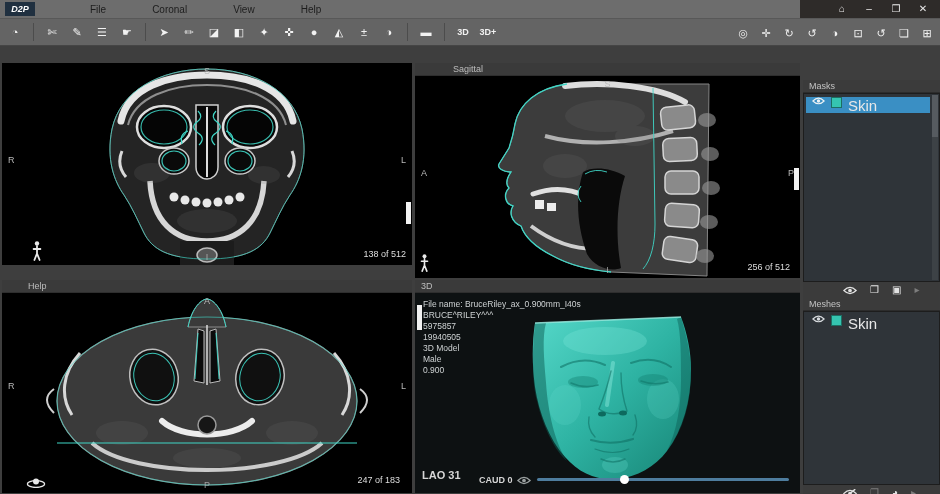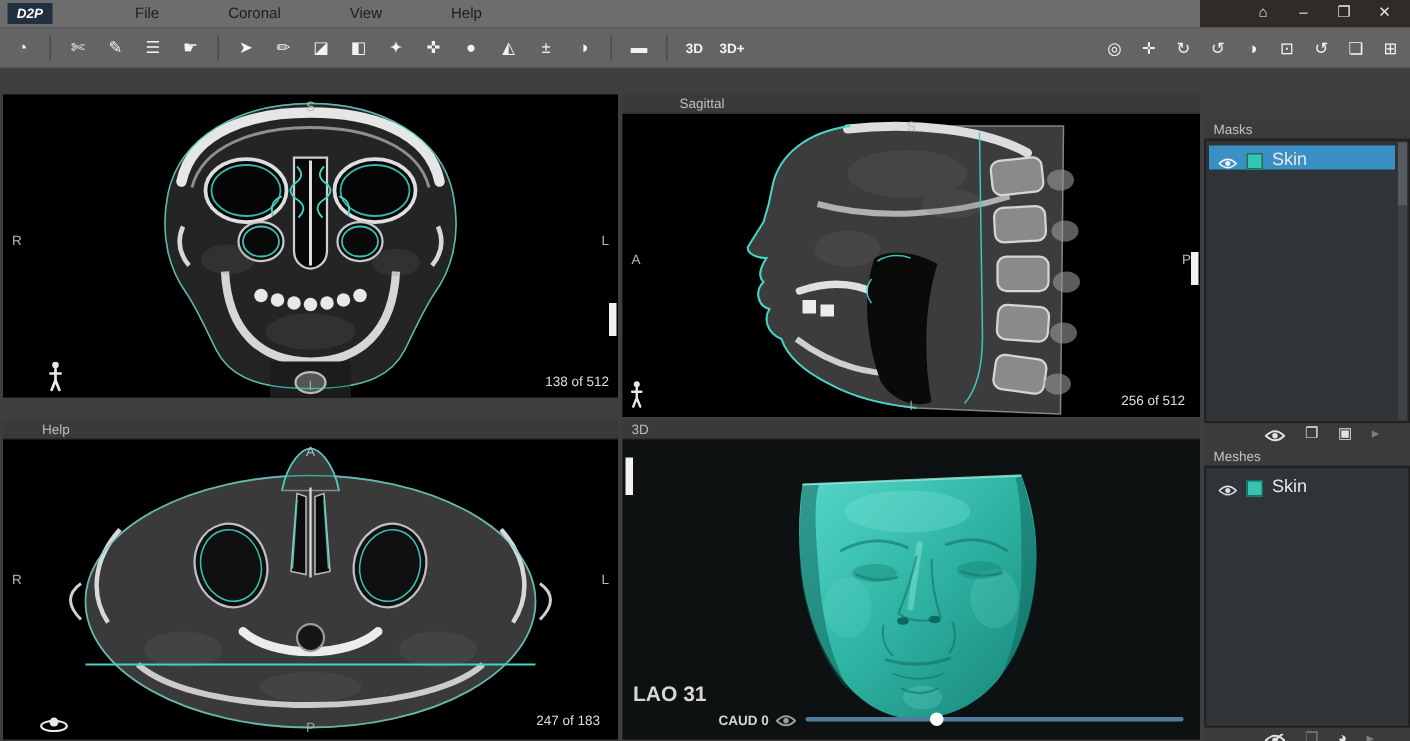--- a/index.html
+++ b/index.html
@@ -32,35 +32,35 @@
          font-size:9px;line-height:13px;box-sizing:border-box;}
   .vbody{position:relative;background:#000;overflow:hidden;}
   .vbody svg{display:block;}
   .orient{position:absolute;color:#b9b9b9;font-size:9px;}
   .slice{position:absolute;color:#dedede;font-size:9px;}
   .slicebar{position:absolute;width:5px;background:#f2f2f2;}
   .figicon{position:absolute;color:#e9e9e9;}
   .info{position:absolute;left:8px;top:6px;color:#cfd3d4;font-size:8.5px;line-height:11px;}
 
   
-  .rot{position:absolute;left:7px;bottom:23px;color:#d6d6d6;font-size:14px;font-weight:bold;}
+  .rot{position:absolute;left:7px;bottom:12px;color:#d6d6d6;font-size:11px;font-weight:bold;}
   .tilt{position:absolute;left:64px;bottom:8px;color:#d6d6d6;font-size:9px;font-weight:bold;}
   .eye3d{position:absolute;left:102px;bottom:8px;color:#9aa0a0;}
   .slider{position:absolute;left:122px;bottom:12px;width:252px;height:3px;background:#4e7d9e;border-radius:2px;}
   .slider .knob{position:absolute;left:33%;top:-3px;width:9px;height:9px;background:#fff;border-radius:50%;}
 
   
   .sidebar{position:absolute;left:803px;top:80px;width:137px;height:430px;background:#37393c;}
   .shead{height:13px;background:#3b3b3b;border-bottom:1px solid #2c2c2c;color:#c2c2c2;
          font-size:9px;line-height:13px;padding-left:6px;box-sizing:border-box;}
   .slist{position:relative;background:#2f3439;border:1px solid #1d1d1d;box-sizing:border-box;}
   .scroll{position:absolute;right:1px;top:1px;bottom:1px;width:6px;background:#3d4246;}
   .scroll .thumb{position:absolute;top:0;left:0;width:6px;height:42px;background:#565b60;}
-  .mrow{position:absolute;left:2px;top:3px;right:9px;height:16px;display:flex;align-items:flex-end;gap:6px;
-        padding-left:6px;color:#e8e8e8;font-size:12px;}
+  .mrow{position:absolute;left:2px;top:3px;right:9px;height:16px;display:flex;align-items:flex-start;gap:6px;
+        padding-left:6px;color:#e8e8e8;font-size:15px;}
   .mrow.sel{background:#3a8fc4;}
   .swatch{width:9px;height:9px;background:#35c4b0;border:1px solid #1c6e63;}
   .ptool{height:16px;background:#3b3b3b;display:flex;align-items:center;gap:13px;
          padding-left:40px;box-sizing:border-box;}
   .ptool .pi{color:#e2e2e2;font-size:10px;line-height:16px;}
   .ptool .dim{color:#7d7d7d;}
 </style>
 </head>
 <body>
 
@@ -324,20 +324,29 @@
           <path d="M176,147 Q197,153 218,146" stroke-width="2.2"></path>
           <path d="M180,156 q18,7 34,0" stroke-width="1.2"></path>
           <path d="M186,166 q12,6 24,0" stroke-width="1.4"></path>
         </g>
         <ellipse cx="168" cy="89" rx="15" ry="6" fill="#128070" opacity="0.4"></ellipse>
         <ellipse cx="238" cy="87" rx="15" ry="6" fill="#128070" opacity="0.4"></ellipse>
         <ellipse cx="187" cy="121" rx="4" ry="2.5" fill="#0d6a5e"></ellipse>
         <ellipse cx="208" cy="120" rx="4" ry="2.5" fill="#0d6a5e"></ellipse>
         <path d="M120,30 L266,24" stroke="#9ff0e4" stroke-width="1.5" opacity="0.8"></path>
       </svg>
+      <div class="info">
+        <div>File name: BruceRiley_ax_0.900mm_I40s</div>
+        <div>BRUCE^RILEY^^^</div>
+        <div>5975857</div>
+        <div>19940505</div>
+        <div>3D Model</div>
+        <div>Male</div>
+        <div>0.900</div>
+      </div>
       <div class="slicebar" style="left:2px;top:12px;height:25px;"></div>
       <span class="rot">LAO 31</span>
       <span class="tilt">CAUD 0</span>
       <svg class="eye3d" width="14" height="9">
           <use href="#i-eye"></use>
         </svg>
       <div class="slider">
         <div class="knob"></div>
       </div>
     </div>

